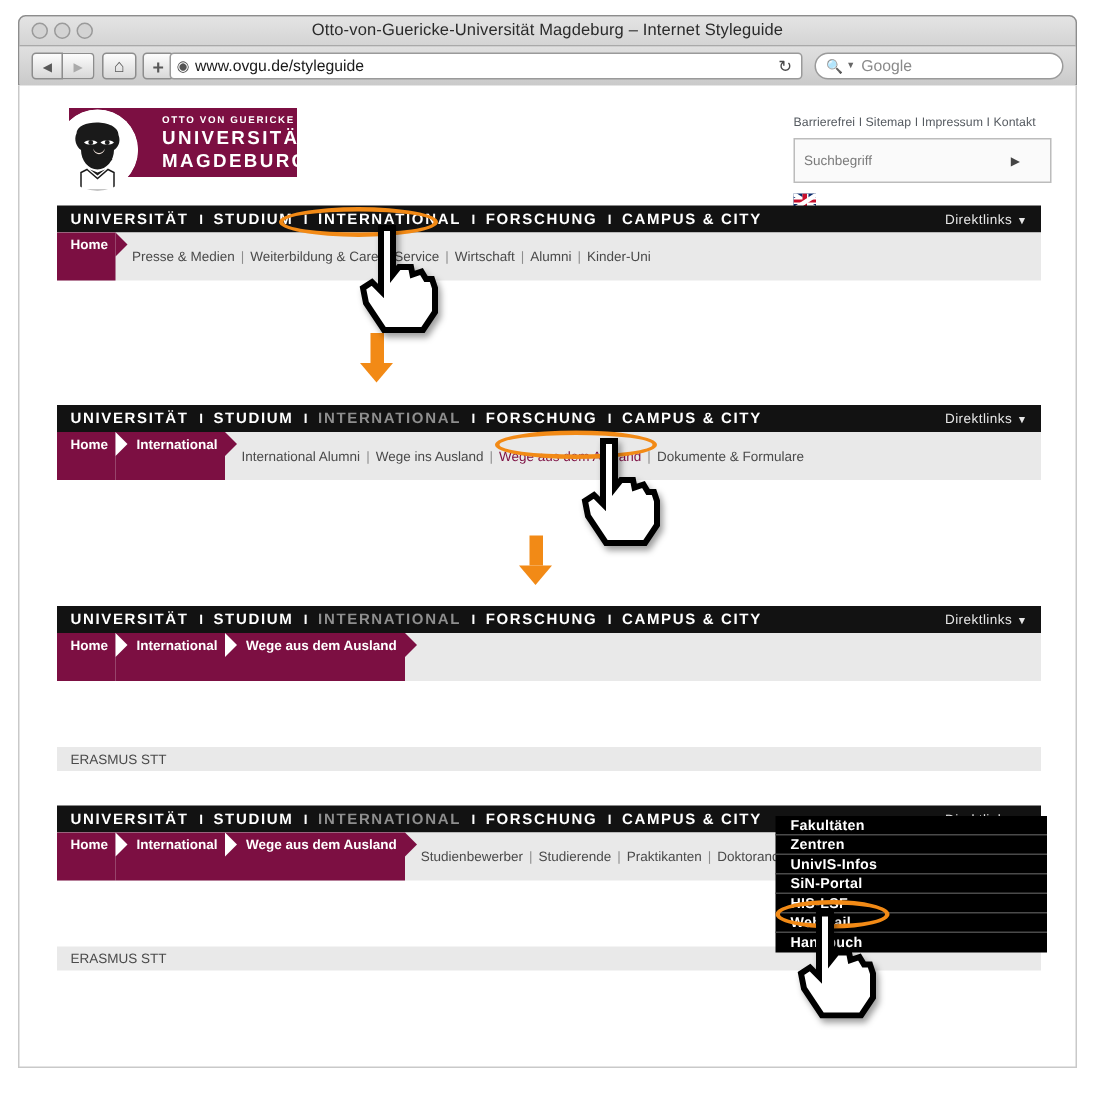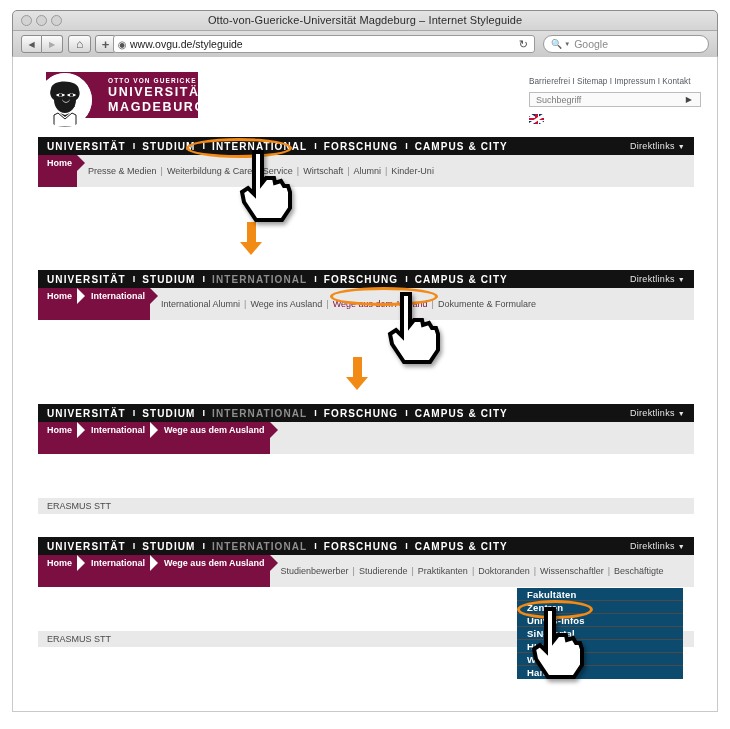--- a/index.html
+++ b/index.html
@@ -110,23 +110,23 @@
   .logo-portrait { position: absolute; left: 0; top: 0; width: 54px; height: 54px; }
   .logo-text { position: absolute; left: 62px; top: 5px; color: #ffffff; }
   .logo-l1 { font-size: 6.5px; letter-spacing: 1.1px; font-weight: bold; }
   .logo-l2 { font-size: 12.5px; letter-spacing: 1.6px; font-weight: bold; line-height: 15px; margin-top: 1px;}
   .logo-l3 { font-size: 12.5px; letter-spacing: 1.6px; font-weight: bold; line-height: 15px;}
 
   
   .meta { position: absolute; right: 16px; top: 20px; width: 172px; }
   .meta-links { font-size: 8.2px; color: #555a60; letter-spacing: 0.05px; }
   .meta-search {
-    margin-top: 6px; height: 15px; border: 1px solid #bcbcbc; background: #fafafa;
+    margin-top: 6px; height: 30px; border: 1px solid #bcbcbc; background: #fafafa;
     display: flex; align-items: center; justify-content: space-between;
-    box-sizing: border-box; padding: 0 8px 0 6px;
+    box-sizing: border-box; padding: 0 20px 0 6px;
   }
   .meta-search span.ph { font-size: 9px; color: #7b7b7b; }
   .meta-search span.go { font-size: 8px; color: #444; }
   .flag {
     margin-top: 7px; width: 15px; height: 10px; position: relative; overflow: hidden;
     background: #0b2a6b;
   }
   .flag::before {
     content:""; position:absolute; left:-3px; top:3.5px; width:22px; height:3px;
     background:#ffffff; transform: rotate(33deg);
@@ -196,21 +196,21 @@
     width: 9px; height: 20px; background: #f28a16; margin: 0 auto;
   }
   .downarrow .head {
     width: 0; height: 0; margin: 0 auto;
     border-left: 11px solid transparent; border-right: 11px solid transparent;
     border-top: 13px solid #f28a16;
   }
 
   
   .dropdown {
-    position: absolute; background: #0c4a6e; width: 166px; margin-top: 44px;
+    position: absolute; background: #000000; width: 181px;
   }
   .dd-item {
     color: #ffffff; font-size: 9.5px; font-weight: bold; letter-spacing: 0.2px;
     height: 13px; line-height: 13px; padding-left: 10px;
     border-bottom: 1px solid #4a4a4a; box-sizing: border-box; white-space: nowrap;
   }
   .dd-item:last-child { border-bottom: none; }
 
   
   .cursor { position: absolute; filter: drop-shadow(2px 3px 2px rgba(0,0,0,0.38)); }

